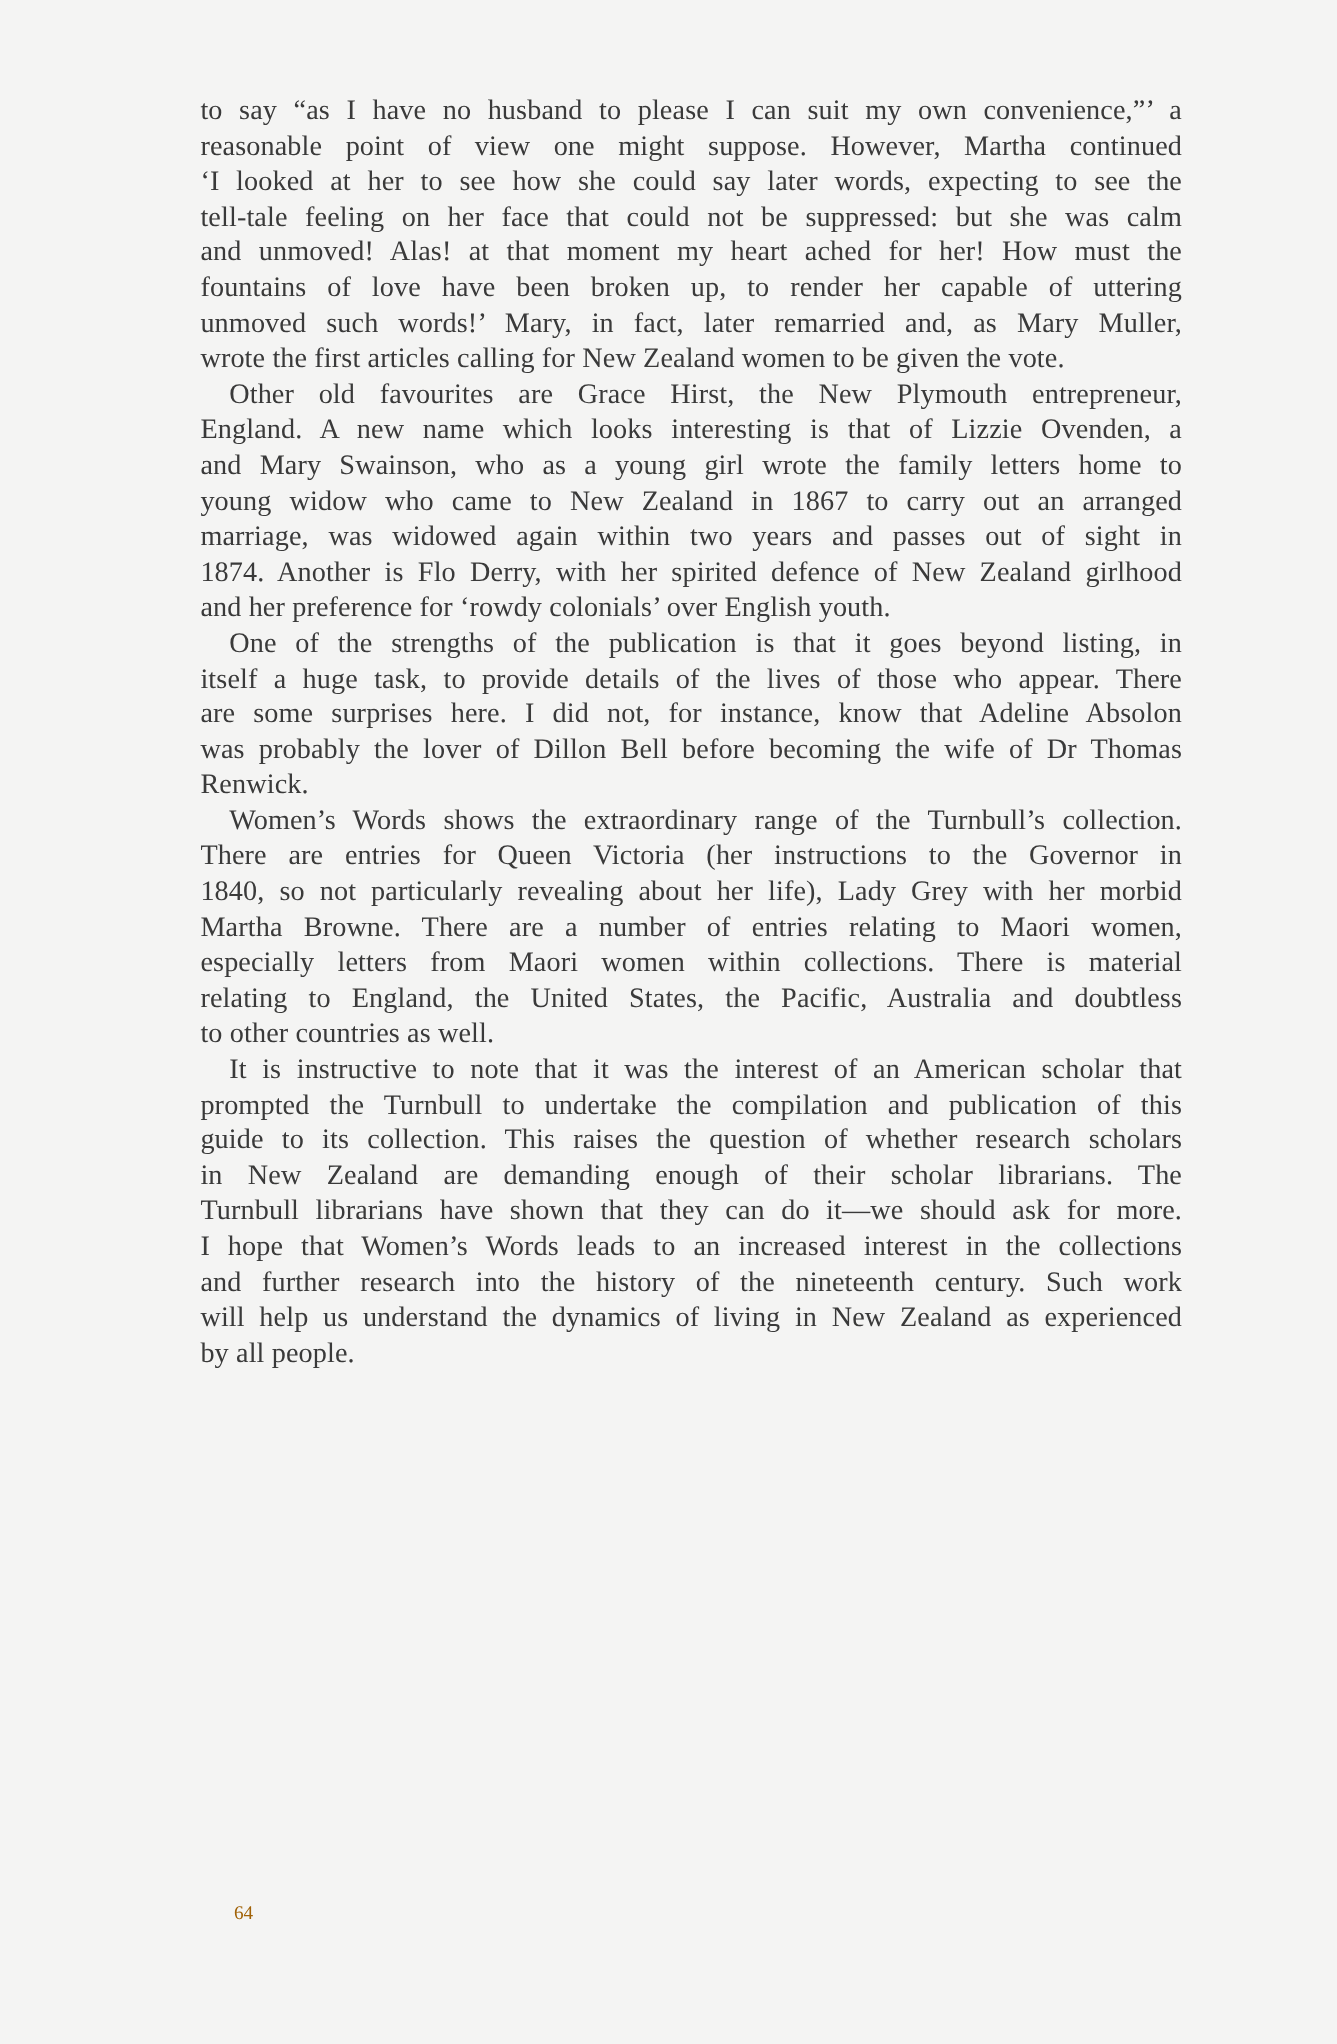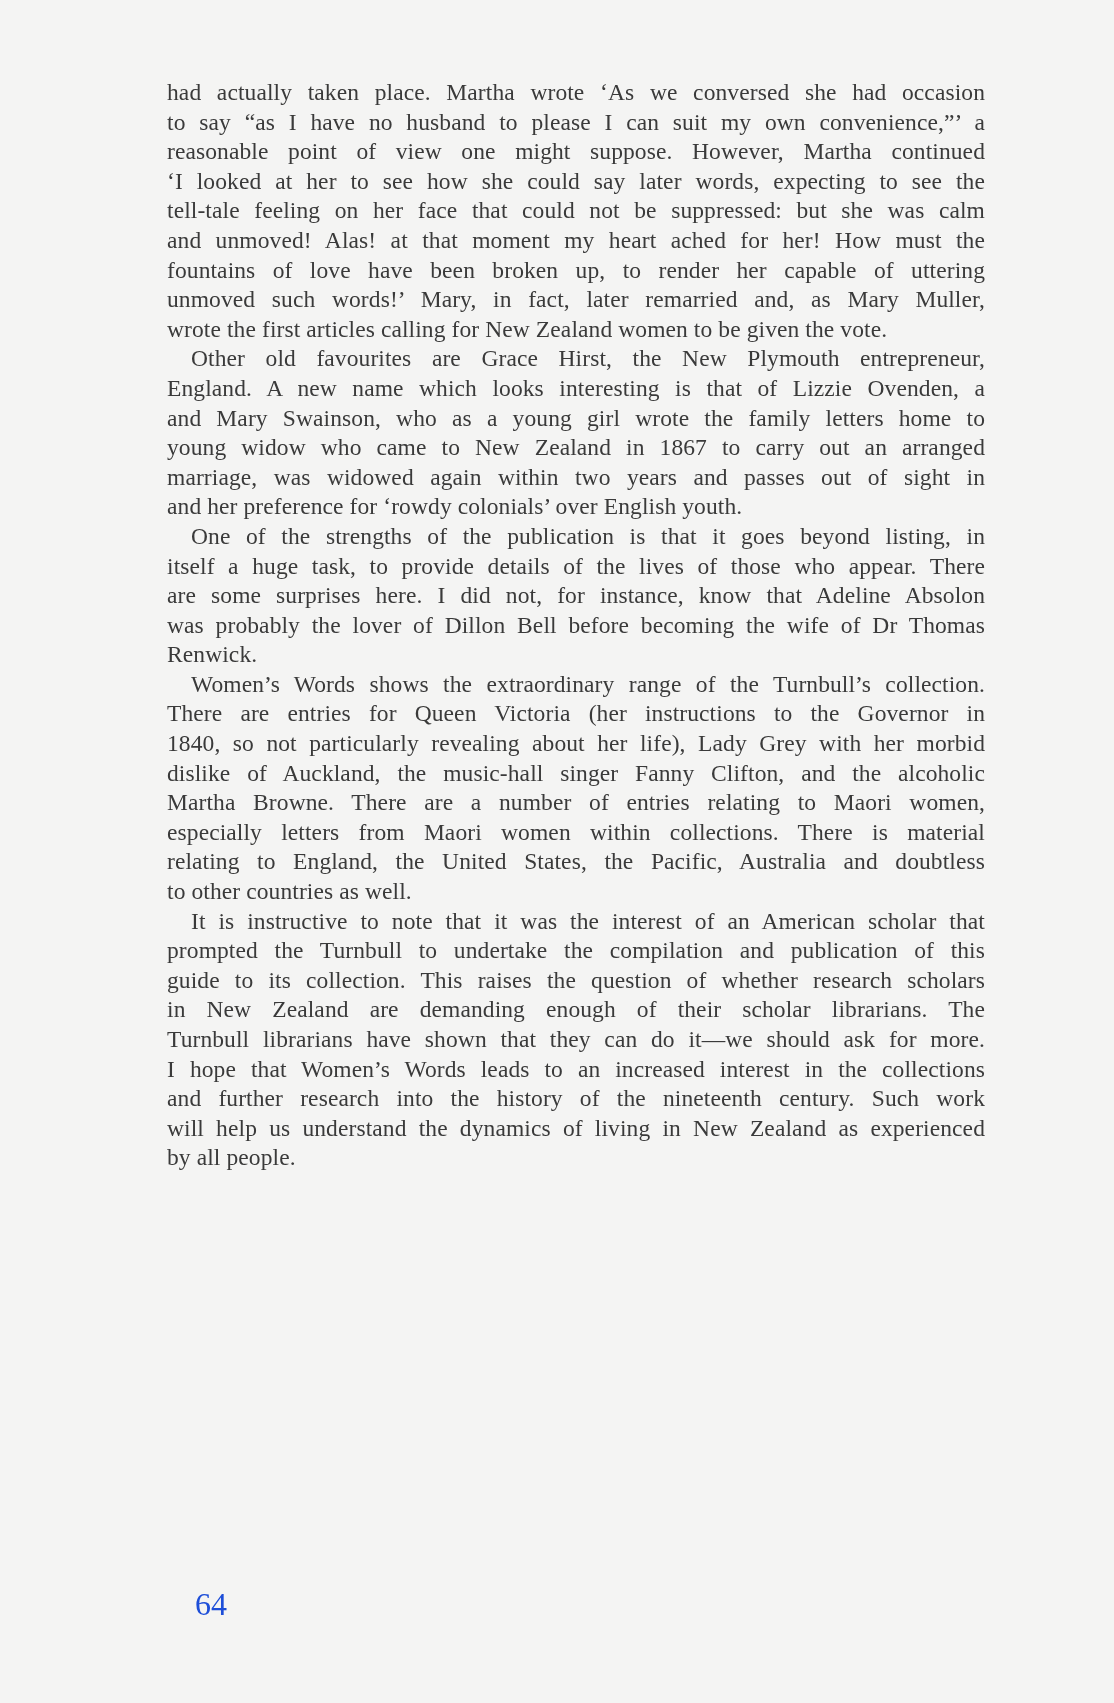--- a/index.html
+++ b/index.html
@@ -36,59 +36,58 @@
   }
   .line.indent {
     padding-left: 24px;
   }
   .line .it {
   }
   .pagenum {
     position: absolute;
     left: 195px;
     top: 1586px;
-    font-size: 32px;
-    color: #1d4ed8;
+    font-size: 16px;
+    color: #a16207;
   }
 </style>
 </head>
 <body>
 
 <div class="page" id="doc">
     <div>
-      <span class="line"><span>had actually taken place. Martha wrote ‘As we conversed she had occasion</span></span>
       <span class="line"><span>to say “as I have no husband to please I can suit my own convenience,”’ a</span></span>
       <span class="line"><span>reasonable point of view one might suppose. However, Martha continued</span></span>
       <span class="line"><span>‘I looked at her to see how she could say later words, expecting to see the</span></span>
       <span class="line"><span>tell-tale feeling on her face that could not be suppressed: but she was calm</span></span>
       <span class="line"><span>and unmoved! Alas! at that moment my heart ached for her! How must the</span></span>
       <span class="line"><span>fountains of love have been broken up, to render her capable of uttering</span></span>
       <span class="line"><span>unmoved </span><span class="it">such words</span><span>!’ Mary, in fact, later remarried and, as Mary Muller,</span></span>
       <span class="line last"><span>wrote the first articles calling for New Zealand women to be given the vote.</span></span>
     </div>
     <div>
       <span class="line indent"><span>Other old favourites are Grace Hirst, the New Plymouth entrepreneur,</span></span>
       <span class="line"><span>England. A new name which looks interesting is that of Lizzie Ovenden, a</span></span>
       <span class="line"><span>and Mary Swainson, who as a young girl wrote the family letters home to</span></span>
       <span class="line"><span>young widow who came to New Zealand in 1867 to carry out an arranged</span></span>
       <span class="line"><span>marriage, was widowed again within two years and passes out of sight in</span></span>
+      <span class="line"><span>1874. Another is Flo Derry, with her spirited defence of New Zealand girlhood</span></span>
       <span class="line last"><span>and her preference for ‘rowdy colonials’ over English youth.</span></span>
     </div>
     <div>
       <span class="line indent"><span>One of the strengths of the publication is that it goes beyond listing, in</span></span>
       <span class="line"><span>itself a huge task, to provide details of the lives of those who appear. There</span></span>
       <span class="line"><span>are some surprises here. I did not, for instance, know that Adeline Absolon</span></span>
       <span class="line"><span>was probably the lover of Dillon Bell before becoming the wife of Dr Thomas</span></span>
       <span class="line last"><span>Renwick.</span></span>
     </div>
     <div>
       <span class="line indent"><span class="it">Women’s Words</span><span> shows the extraordinary range of the Turnbull’s collection.</span></span>
       <span class="line"><span>There are entries for Queen Victoria (her instructions to the Governor in</span></span>
       <span class="line"><span>1840, so not particularly revealing about her life), Lady Grey with her morbid</span></span>
-      <span class="line"><span>dislike of Auckland, the music-hall singer Fanny Clifton, and the alcoholic</span></span>
       <span class="line"><span>Martha Browne. There are a number of entries relating to Maori women,</span></span>
       <span class="line"><span>especially letters from Maori women within collections. There is material</span></span>
       <span class="line"><span>relating to England, the United States, the Pacific, Australia and doubtless</span></span>
       <span class="line last"><span>to other countries as well.</span></span>
     </div>
     <div>
       <span class="line indent"><span>It is instructive to note that it was the interest of an American scholar that</span></span>
       <span class="line"><span>prompted the Turnbull to undertake the compilation and publication of this</span></span>
       <span class="line"><span>guide to its collection. This raises the question of whether research scholars</span></span>
       <span class="line"><span>in New Zealand are demanding enough of their scholar librarians. The</span></span>

